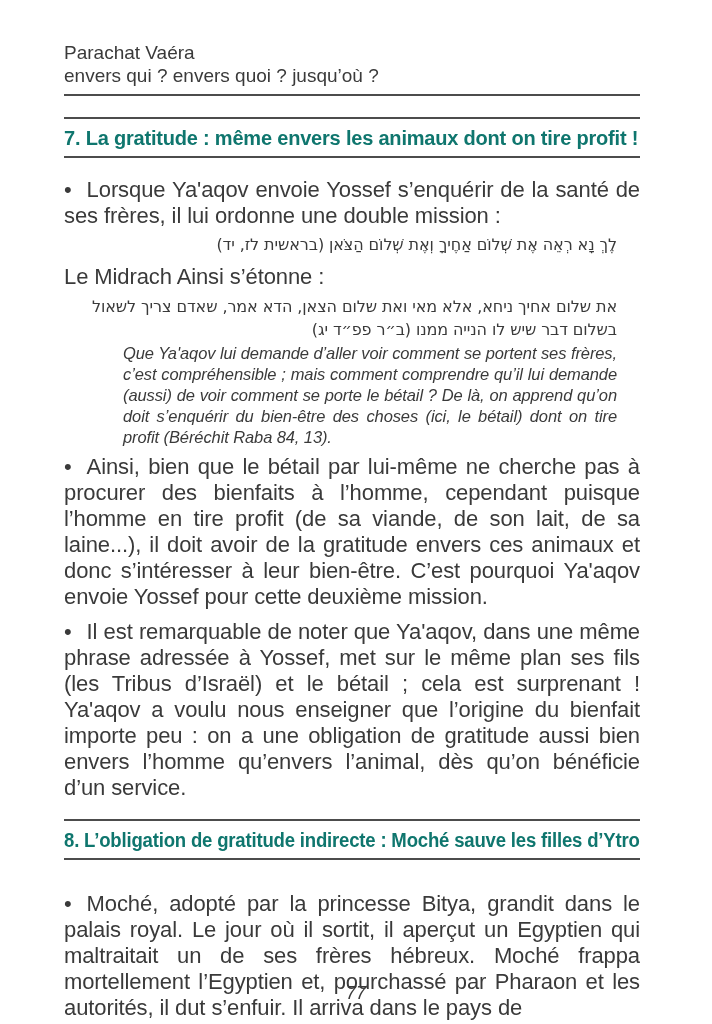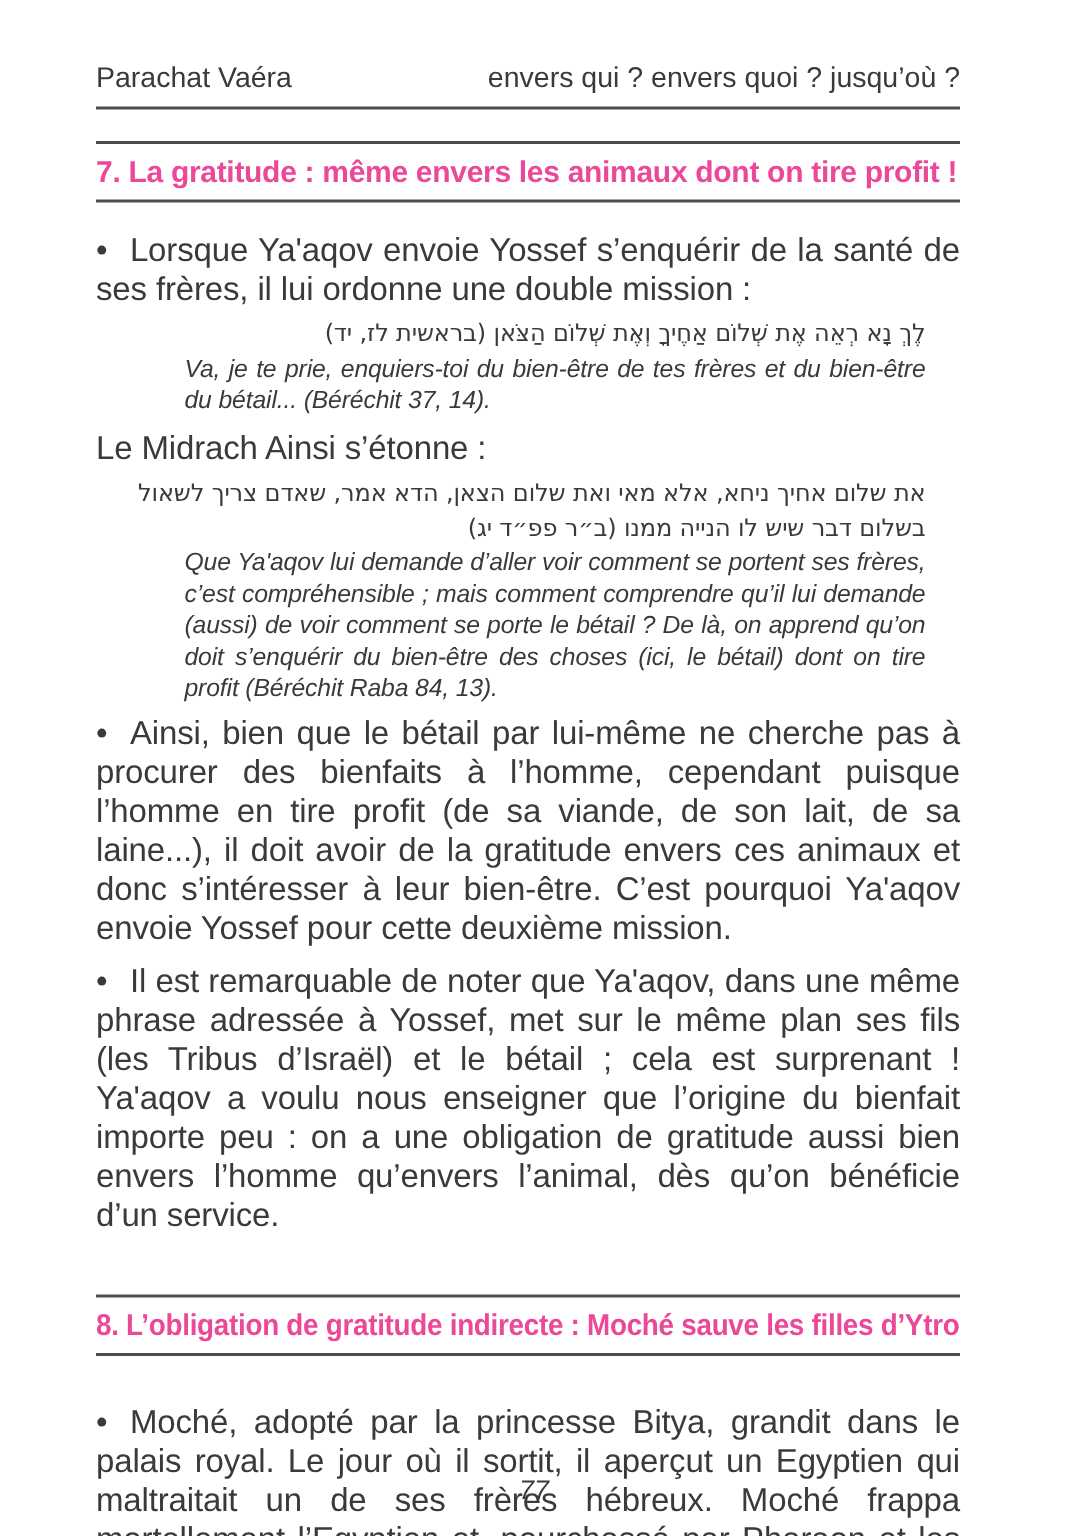--- a/index.html
+++ b/index.html
@@ -18,30 +18,31 @@
     position: relative;
     overflow: hidden;
   }
   
   .hdr { font-size: 19px; line-height: 23px; }
   .hdr-line1 { text-align: right; }
   .hdr-line2 {
     display: flex; justify-content: space-between; align-items: baseline;
     margin-top: 3px; padding-bottom: 7px;
     border-bottom: 2px solid #4c4c4c;
+    flex-direction: column;
   }
   
   .sec-heading {
     margin: 21px 0 0 0;
     padding: 6px 0 5px 0;
     border-top: 2px solid #4c4c4c;
     border-bottom: 2px solid #4c4c4c;
     font-size: 20px; font-weight: bold; line-height: 26px;
     letter-spacing: -0.2px;
-    color: #ec4899;
+    color: #0f766e;
   }
   .sec-heading .fit { display: inline-block; white-space: nowrap; }
   .fit { display: inline-block; white-space: nowrap; }
   
   .para {
     margin: 0;
     font-size: 22px; line-height: 26px;
     text-align: justify;
     letter-spacing: -0.1px;
   }
@@ -62,21 +63,21 @@
   }
   
   .mt-b1 { margin-top: 19px; }
   .mt-verse { margin-top: 4px; }
   .mt-it1 { margin-top: 3px; }
   .mt-plain { margin-top: 8px; }
   .mt-heb2 { margin-top: 5px; margin-left: 28px; }
   .mt-it2 { margin-top: 2px; }
   .mt-b2 { margin-top: 6px; }
   .mt-b3 { margin-top: 9px; }
-  .mt-h8 { margin-top: 40px; }
+  .mt-h8 { margin-top: 18px; }
   .mt-b4 { margin-top: 31px; }
   
   .page-number {
     position: absolute; left: 0; bottom: 20px; width: 100%;
     text-align: center;
     font-size: 18px; font-style: italic;
     color: #3a3a3a;
   }
 </style>
 </head>
@@ -95,21 +96,20 @@
     <h2 class="sec-heading">
       <span class="fit">7. La gratitude : même envers les animaux dont on tire profit !</span>
     </h2>
 
     <p class="para mt-b1">
       <span class="dot">•</span><span>Lorsque Ya'aqov envoie Yossef s’enquérir de la santé de ses frères, il lui ordonne une double mission :</span>
     </p>
 
     <p class="para quote hebrew single mt-verse">לֶךְ נָא רְאֵה אֶת שְׁלוֹם אַחֶיךָ וְאֶת שְׁלוֹם הַצֹּאן (בראשית לז, יד)</p>
 
-    <p class="para quote qitalic mt-it1">Va, je te prie, enquiers-toi du bien-être de tes frères et du bien-être du bétail... (Béréchit 37, 14).</p>
 
     <p class="para mt-plain">Le Midrach Ainsi s’étonne :</p>
 
     <p class="para quote hebrew mt-heb2">את שלום אחיך ניחא, אלא מאי ואת שלום הצאן, הדא אמר, שאדם צריך לשאול בשלום דבר שיש לו הנייה ממנו (ב״ר פפ״ד יג)</p>
 
     <p class="para quote qitalic mt-it2">Que Ya'aqov lui demande d’aller voir comment se portent ses frères, c’est compréhensible ; mais comment comprendre qu’il lui demande (aussi) de voir comment se porte le bétail ? De là, on apprend qu’on doit s’enquérir du bien-être des choses (ici, le bétail) dont on tire profit (Béréchit Raba 84, 13).</p>
 
     <p class="para mt-b2">
       <span class="dot">•</span><span>Ainsi, bien que le bétail par lui-même ne cherche pas à procurer des bienfaits à l’homme, cependant puisque l’homme en tire profit (de sa viande, de son lait, de sa laine...), il doit avoir de la gratitude envers ces animaux et donc s’intéresser à leur bien-être. C’est pourquoi Ya'aqov envoie Yossef pour cette deuxième mission.</span>
     </p>

